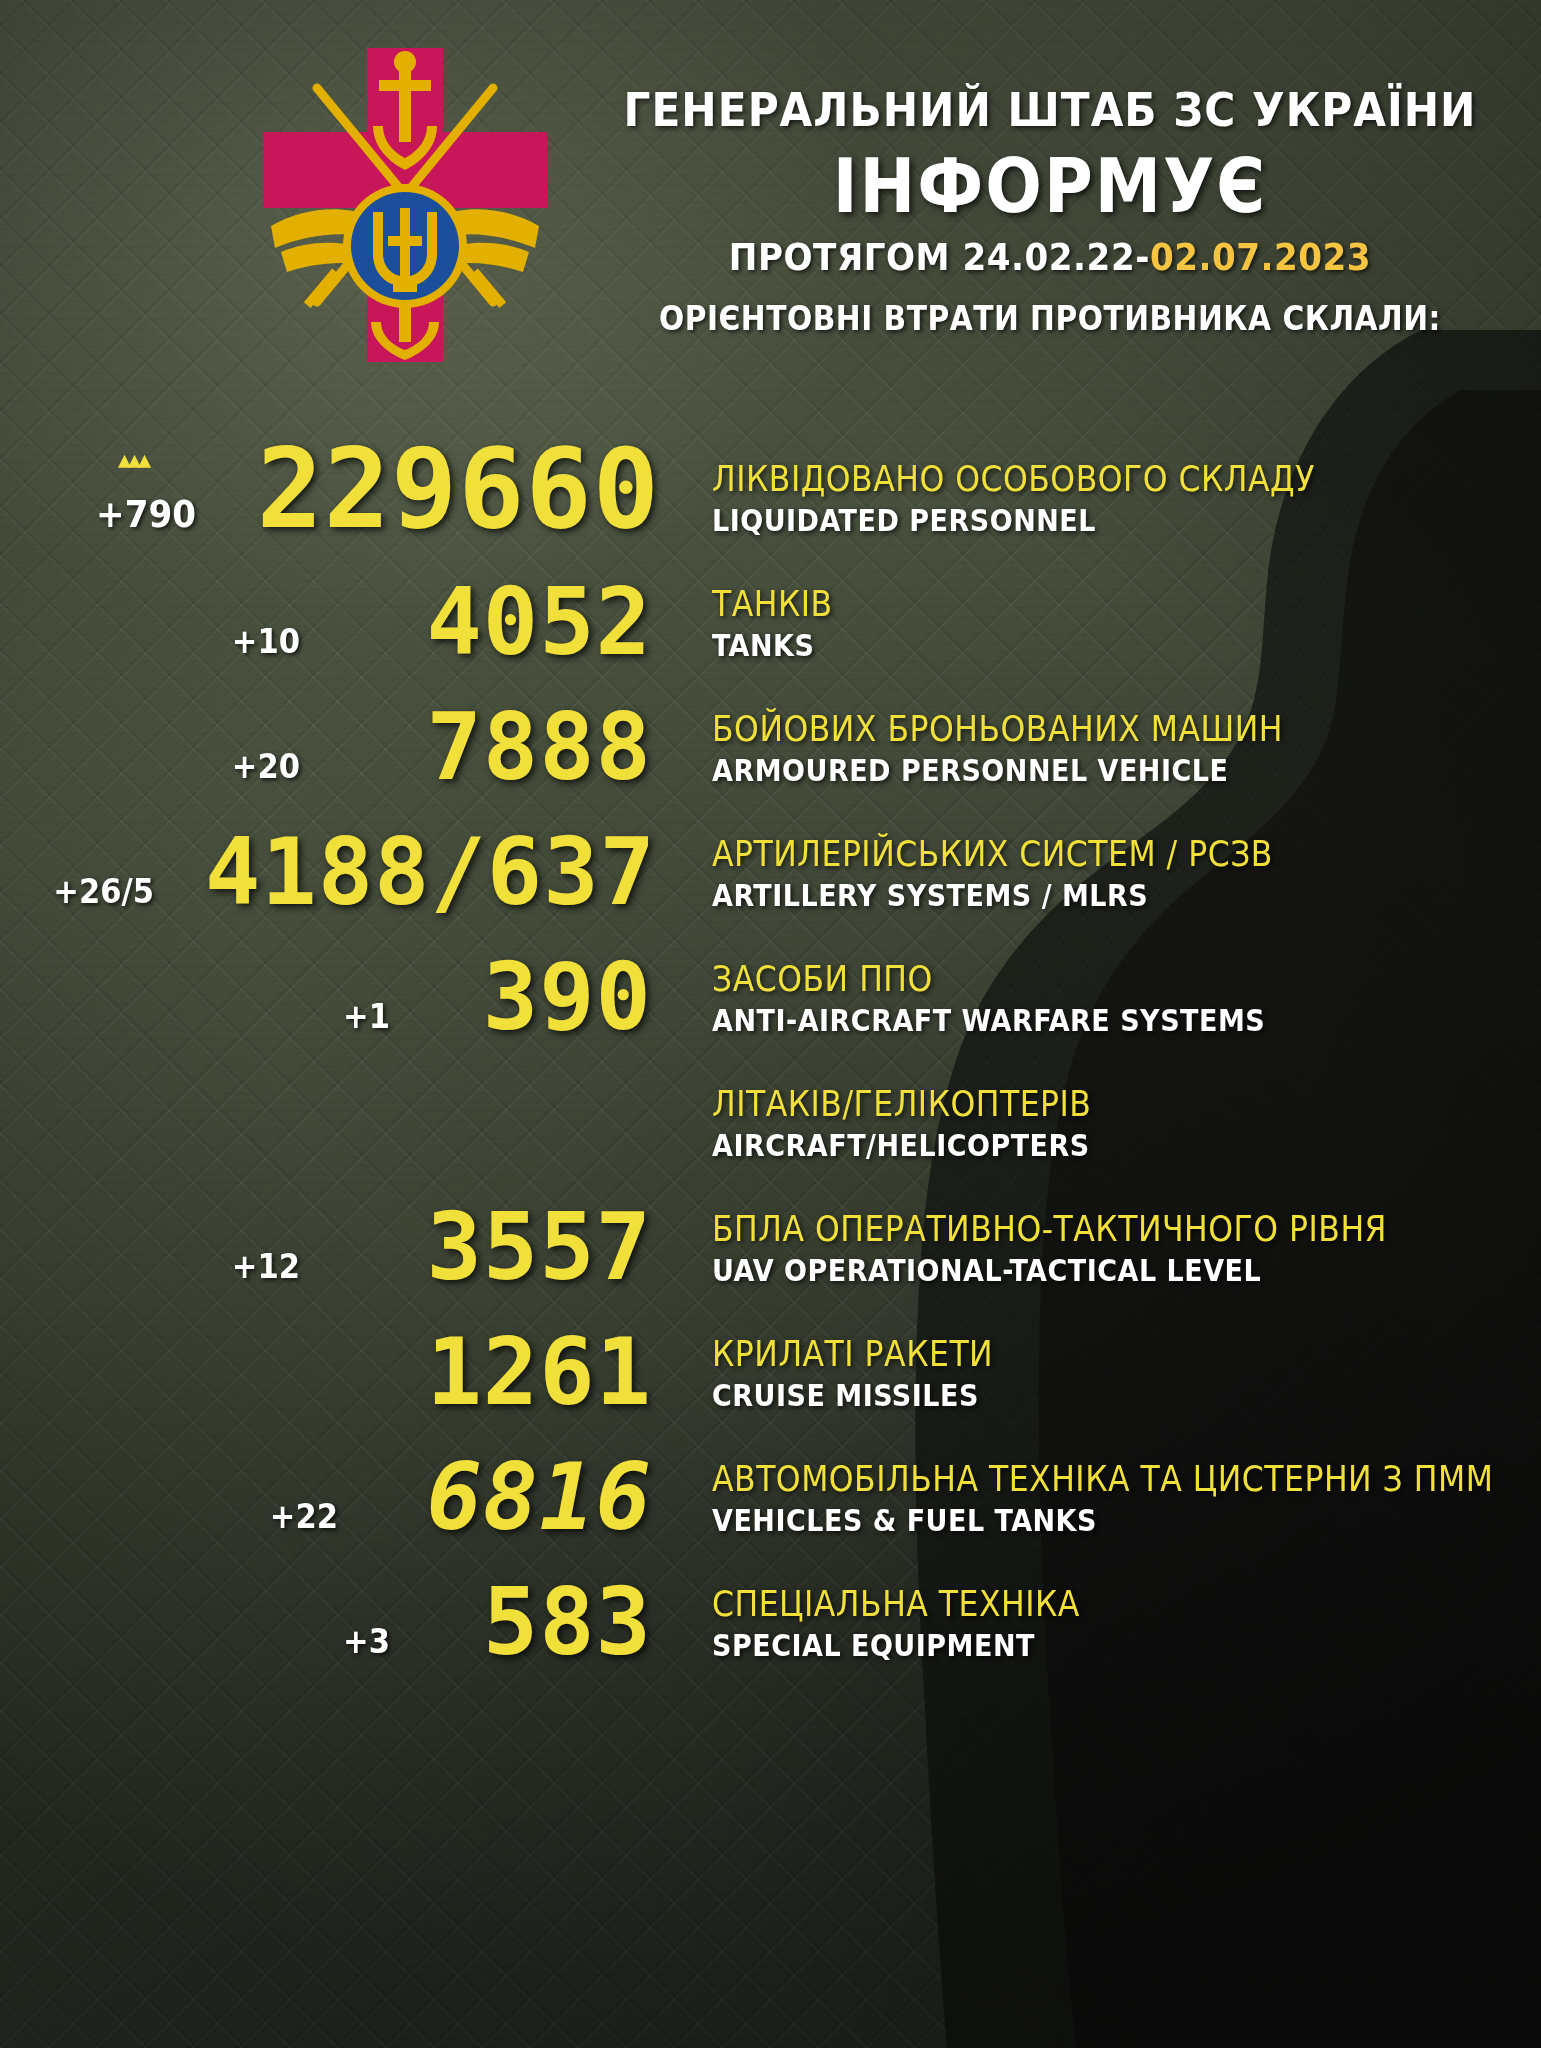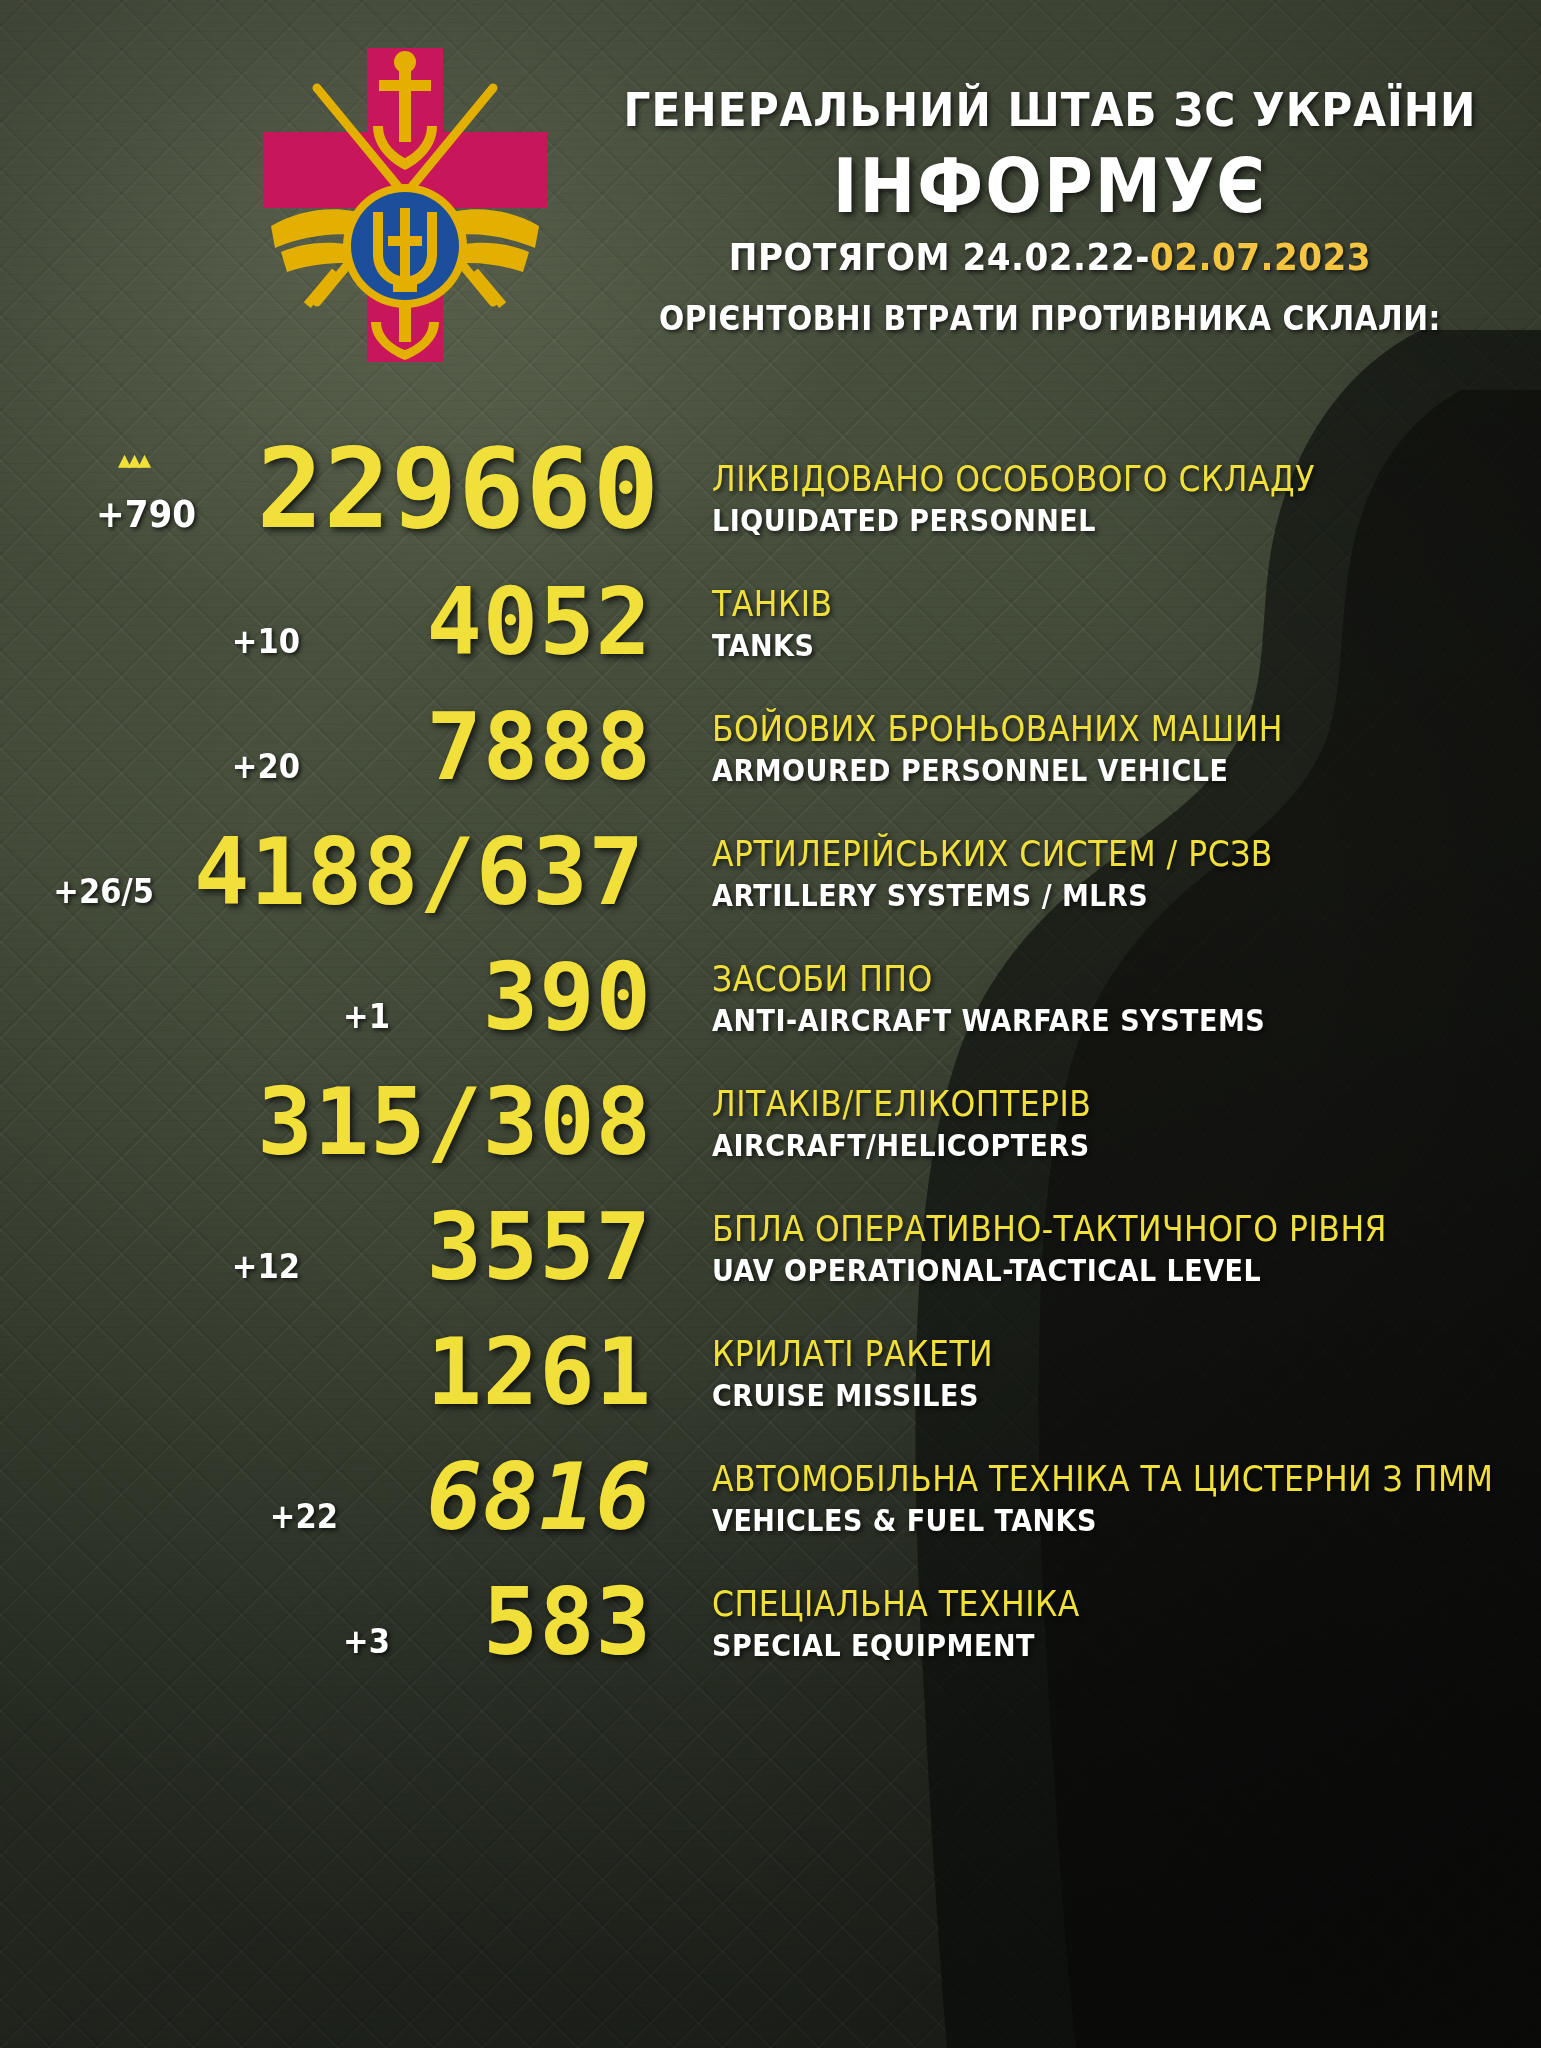--- a/index.html
+++ b/index.html
@@ -284,44 +284,40 @@
         </div>
         <div class="labels">
           <div class="lab-ua">БОЙОВИХ БРОНЬОВАНИХ МАШИН</div>
           <div class="lab-en">ARMOURED PERSONNEL VEHICLE</div>
         </div>
       </div>
 
       <div class="row">
         <div class="numwrap">
           <div class="delta" style="left:34px; width:120px;">+26/5</div>
-          <div class="num" style="right:55px;">4188/637</div>
+          <div class="num" style="right:44px;">4188/637</div>
         </div>
         <div class="labels">
           <div class="lab-ua">АРТИЛЕРІЙСЬКИХ СИСТЕМ / РСЗВ</div>
           <div class="lab-en">ARTILLERY SYSTEMS / MLRS</div>
         </div>
       </div>
 
       <div class="row">
         <div class="numwrap">
           <div class="delta" style="left:280px; width:110px;">+1</div>
           <div class="num" style="right:48px;">390</div>
         </div>
         <div class="labels">
           <div class="lab-ua">ЗАСОБИ ППО</div>
           <div class="lab-en">ANTI-AIRCRAFT WARFARE SYSTEMS</div>
         </div>
       </div>
 
       <div class="row">
-        <div class="numwrap">
-          <div class="delta" style="left:40px; width:110px;"></div>
-          <div class="num" style="right:48px;">315/308</div>
-        </div>
         <div class="labels">
           <div class="lab-ua">ЛІТАКІВ/ГЕЛІКОПТЕРІВ</div>
           <div class="lab-en">AIRCRAFT/HELICOPTERS</div>
         </div>
       </div>
 
       <div class="row">
         <div class="numwrap">
           <div class="delta" style="left:190px; width:110px;">+12</div>
           <div class="num" style="right:48px;">3557</div>

